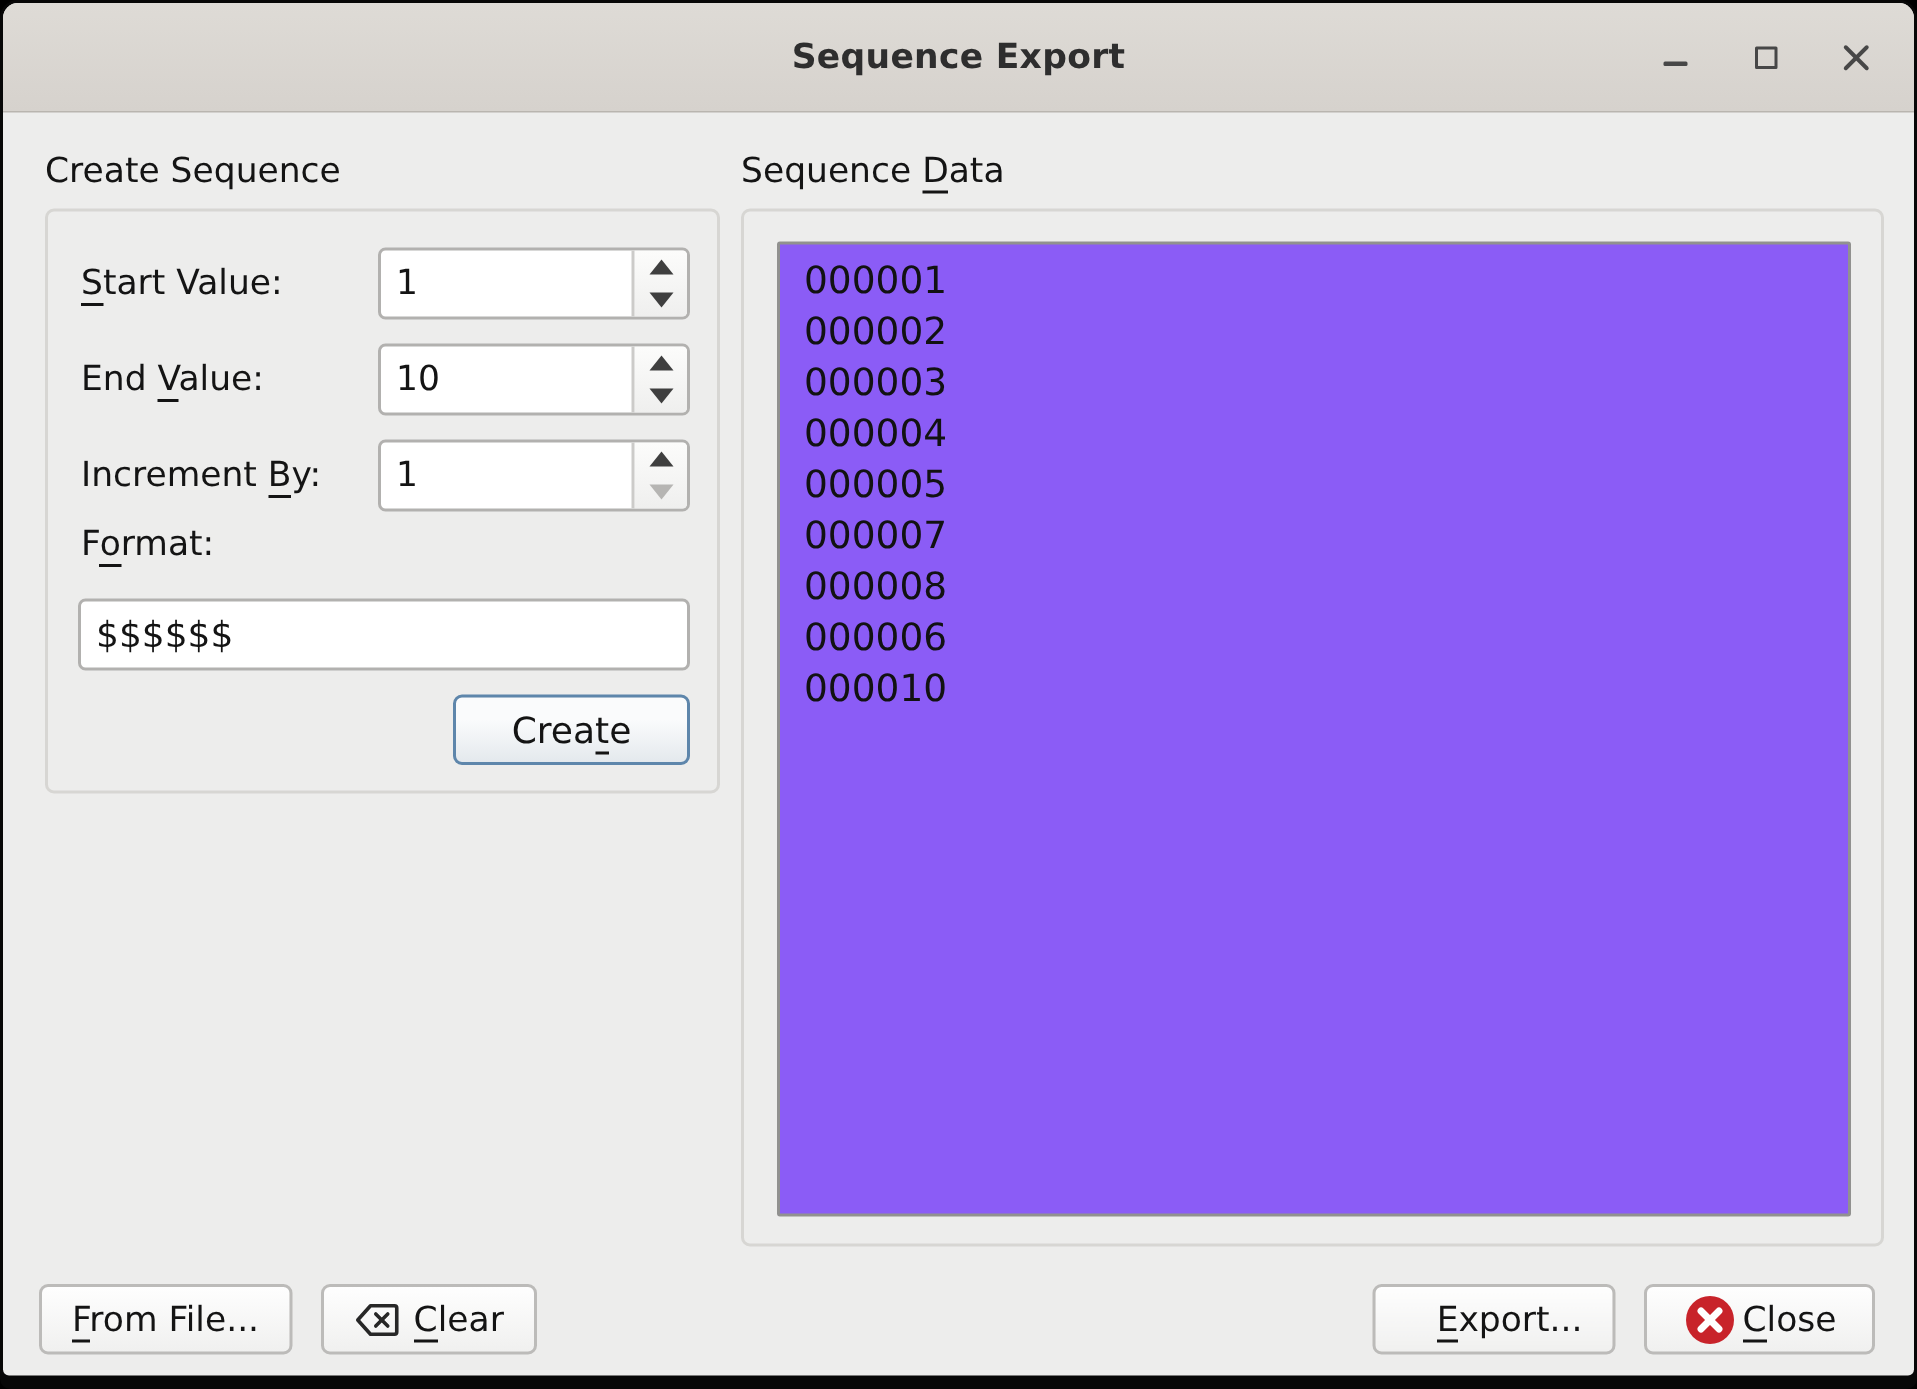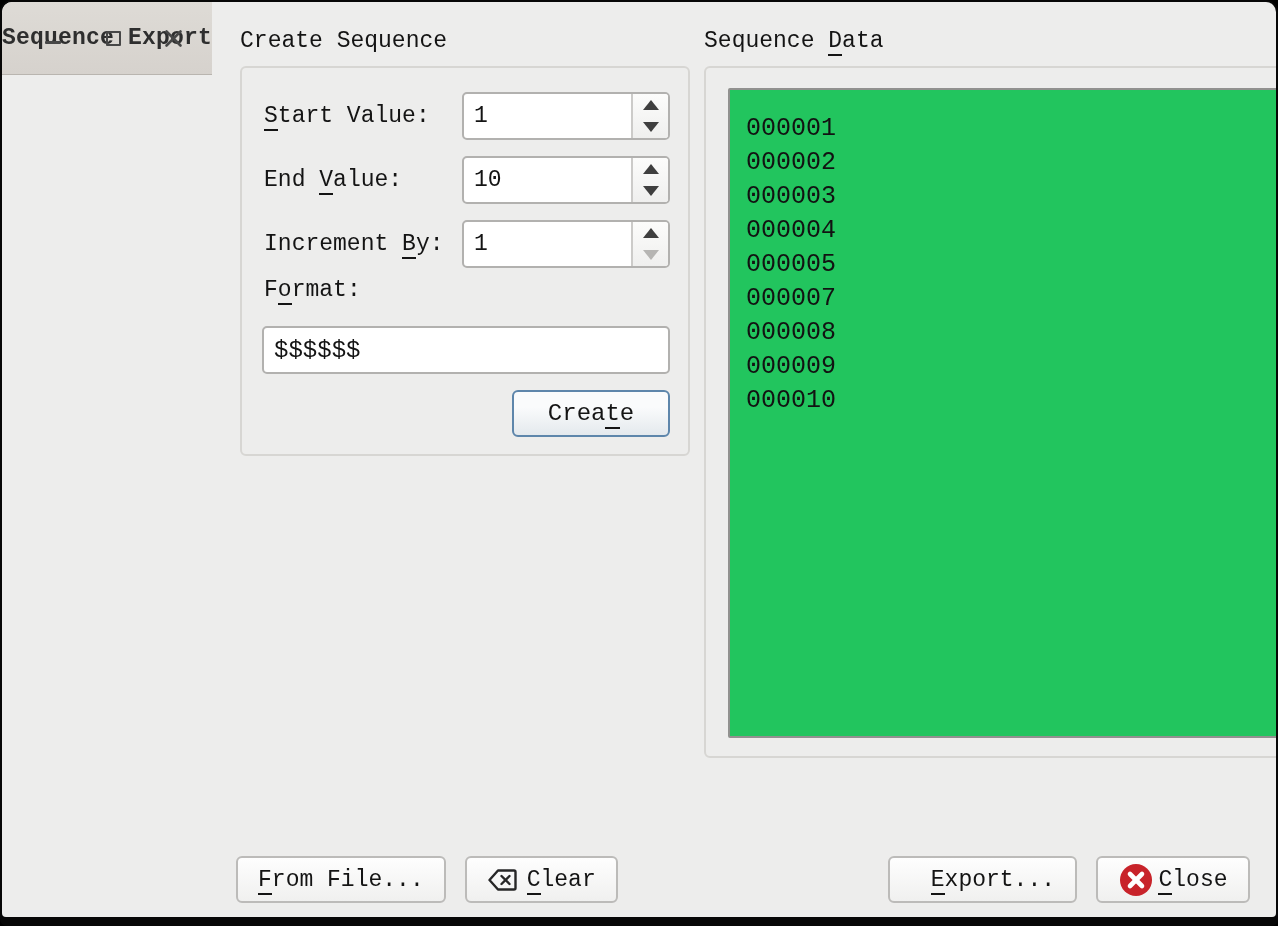--- a/index.html
+++ b/index.html
@@ -2,21 +2,21 @@
 <html><head>
 <meta charset="utf-8">
 <style>
   html,body{margin:0;padding:0;background:#000;width:1278px;height:926px;overflow:hidden;
     font-family:"DejaVu Sans","Liberation Sans",sans-serif;}
   *{box-sizing:border-box;}
 
   .window{width:1278px;height:926px;background:#070707;border-radius:12px 12px 7px 7px;
     padding:2px 2px 9px 2px;}
   .frame{height:100%;border-radius:10px 10px 4px 4px;overflow:hidden;display:flex;
-    background:#ededec;font-family:Liberation Mono, monospace;}
+    flex-direction:column;background:#ededec;}
 
   
   .titlebar{height:73px;flex:none;background:linear-gradient(#dedbd6,#d6d2cd);
     border-bottom:1px solid #b9b5af;position:relative;display:flex;align-items:center;
     justify-content:center;}
   .title{font-size:23px;font-weight:bold;color:#2e2e2e;letter-spacing:.2px;}
   .win-controls{position:absolute;right:22px;top:0;height:100%;display:flex;
     align-items:center;gap:26px;}
   .win-btn{width:34px;height:34px;display:flex;align-items:center;justify-content:center;cursor:default;}
   .glyph-min{width:16px;height:3px;background:#474747;margin-top:8px;border-radius:1px;}
@@ -49,22 +49,22 @@
   .format-input{position:absolute;left:20px;top:258px;width:408px;height:48px;
     border:2px solid #b2b1af;border-radius:5px;background:#fff;font-family:inherit;
     font-size:24px;color:#141414;padding:0 10px;outline:none;}
 
   .create-btn{position:absolute;left:270px;top:322px;width:158px;height:47px;
     border:2px solid #5e86ab;border-radius:6px;
     background:linear-gradient(#fafbfc 35%,#e4e9ed);
     font-size:24px;color:#141414;display:flex;align-items:center;justify-content:center;
     cursor:default;}
 
-  .listbox{position:absolute;left:22px;top:20px;width:716px;height:650px;background:#22c55e;
-    border:2px solid #91918f;border-radius:2px;overflow:hidden;padding:22px 0 0 16px;}
+  .listbox{position:absolute;left:22px;top:20px;width:716px;height:650px;background:#8b5cf6;
+    border:2px solid #91918f;border-radius:2px;overflow:hidden;padding:7px 0 0 16px;}
   .listbox ul{list-style:none;margin:0;padding:0;}
   .listbox li{font-size:25px;line-height:34px;color:#121212;}
 
   
   .footer{position:absolute;left:24px;right:26px;bottom:14px;display:flex;
     justify-content:space-between;}
   .btn-group{display:flex;gap:19px;}
   .footer-btn{height:47px;min-width:120px;padding:0 20px;border:2px solid #bcbbb9;
     border-radius:6px;background:linear-gradient(#fefefe,#f0f0ef);font-size:23px;
     color:#141414;display:inline-flex;align-items:center;justify-content:center;gap:9px;
@@ -158,21 +158,21 @@
         <div class="listbox">
           <ul>
 
           <li>000001</li>
               <li>000002</li>
               <li>000003</li>
               <li>000004</li>
               <li>000005</li>
               <li>000007</li>
               <li>000008</li>
-              <li>000009</li>
+              <li>000006</li>
               <li>000010</li>
             </ul>
         </div>
       </div>
 
       <div class="footer">
         <div class="btn-group">
           <div class="footer-btn">
               <span><span></span><span class="mn">F</span><span>rom File...</span></span>
             </div>

